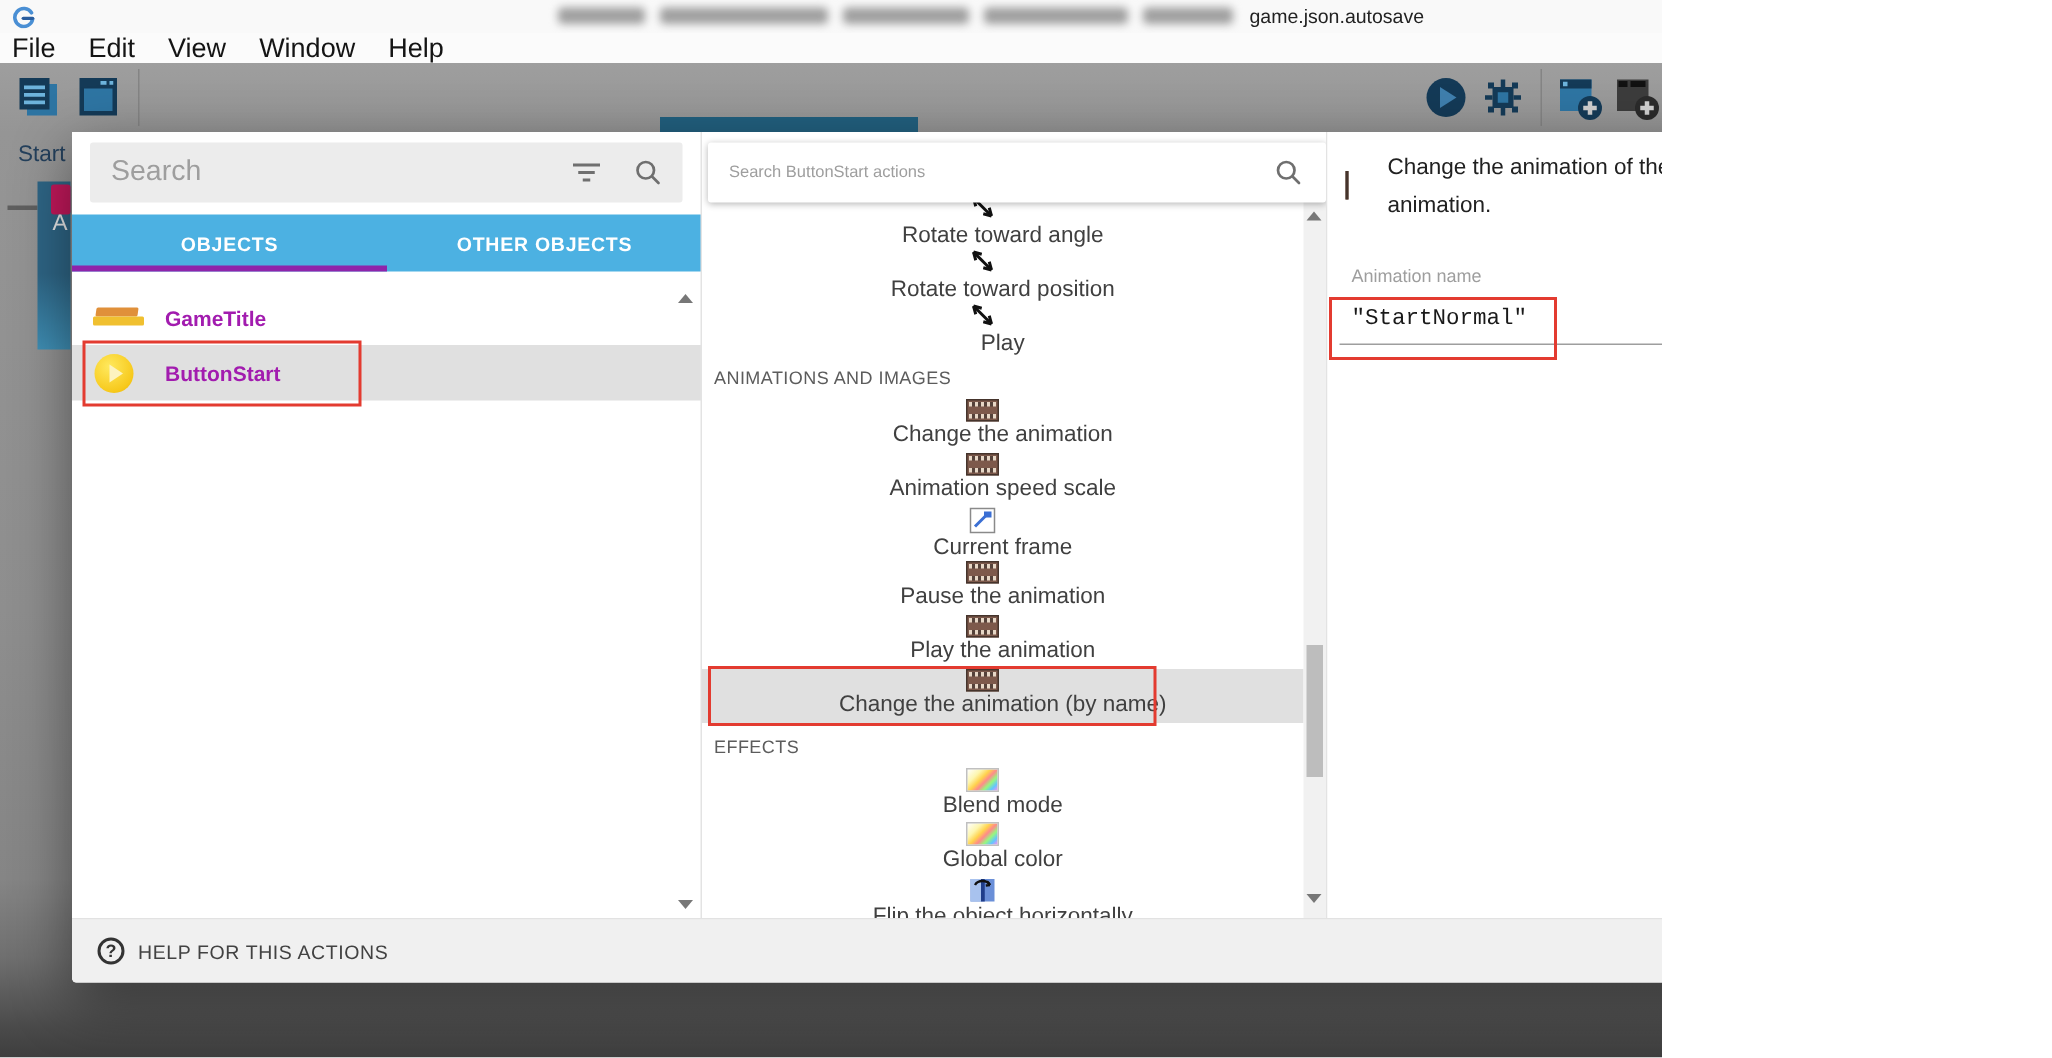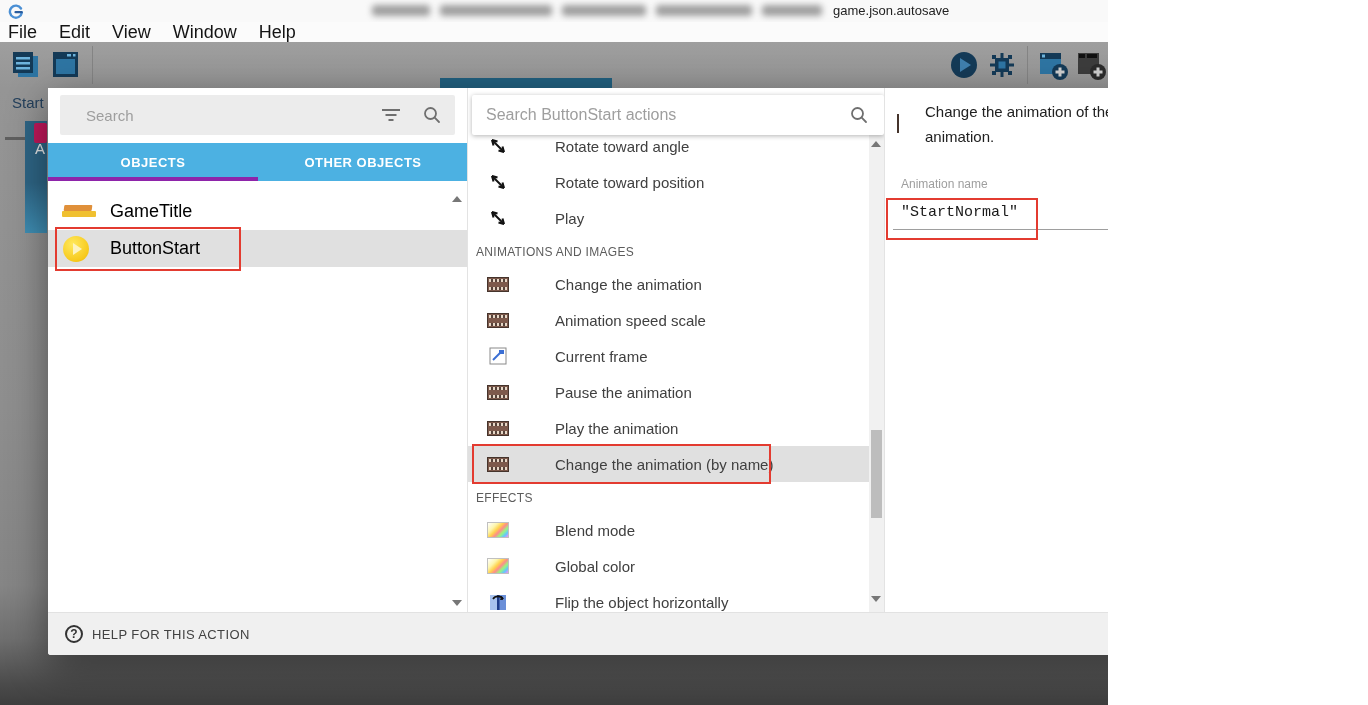--- a/index.html
+++ b/index.html
@@ -47,60 +47,60 @@
 
   
   .dialog{position:absolute;left:48px;top:88px;width:1272px;height:567px;background:#fff;
           border-radius:3px;box-shadow:0 12px 40px rgba(0,0,0,.45);z-index:10;}
   .redbox{position:absolute;border:2px solid #e33b30;z-index:30;pointer-events:none;}
 
   
   .lpanel{position:absolute;left:0;top:0;width:420px;height:524px;background:#fff;}
   .lsearch{position:absolute;left:12px;top:7px;width:395px;height:40px;background:#ececec;border-radius:2px;
            display:flex;align-items:center;}
-  .lsearch input{flex:1;border:none;outline:none;background:transparent;font-size:15px;color:#333;
-           padding:0 26px;font-family:"Liberation Sans",sans-serif;}
+  .lsearch input{flex:1;border:none;outline:none;background:transparent;font-size:19px;color:#333;
+           padding:0 14px;font-family:"Liberation Sans",sans-serif;}
   .lsearch input::placeholder,.msearch input::placeholder{color:#9e9e9e;opacity:1;}
   .filter-icon{width:20px;height:14px;margin-right:22px;position:relative;}
   .filter-icon i{position:absolute;left:50%;transform:translateX(-50%);height:2px;background:#6f6f6f;display:block;}
   .filter-icon i:nth-child(1){top:1px;width:18px;}
   .filter-icon i:nth-child(2){top:6px;width:11px;}
   .filter-icon i:nth-child(3){top:11px;width:5px;}
   .mag{width:18px;height:18px;}
   .lsearch .mag{margin-right:14px;}
   .tabs{position:absolute;left:0;top:55px;width:420px;height:38px;background:#4cb1e2;display:flex;}
   .tab{flex:1;display:flex;align-items:center;justify-content:center;color:#fff;font-size:13px;
        font-weight:bold;letter-spacing:.5px;position:relative;}
   .tab-underline{position:absolute;left:0;bottom:0;width:210px;height:4px;background:#8e24aa;}
   .obj-row{position:absolute;left:0;width:420px;height:37px;display:flex;align-items:center;}
   .obj-row.sel{background:#e0e0e0;text-align:center;}
   .obj-icon{width:28px;margin:0 20px 0 14px;display:flex;align-items:center;justify-content:center;}
-  .obj-label{font-size:18px;color:#000000;}
+  .obj-label{font-size:14px;color:#a21caf;font-weight:bold;}
   .gametitle-thumb{width:34px;height:13px;position:relative;}
   .gametitle-thumb i{position:absolute;display:block;border-radius:1px;}
   .gametitle-thumb i:nth-child(1){left:2px;top:0;width:28px;height:6px;background:#e0903a;transform:skewX(-8deg);}
   .gametitle-thumb i:nth-child(2){left:0;top:6px;width:34px;height:6px;background:#f0c030;}
   .btnstart-thumb{width:26px;height:26px;border-radius:50%;
       background:radial-gradient(circle at 38% 32%,#ffe95e,#f7c91c 70%,#e8b200);
       display:flex;align-items:center;justify-content:center;}
   .btnstart-thumb i{width:0;height:0;border-left:9px solid #fdf3c0;border-top:6px solid transparent;
       border-bottom:6px solid transparent;margin-left:3px;}
   .scroll-arrow{width:0;height:0;border-left:5px solid transparent;border-right:5px solid transparent;position:absolute;}
   .up{border-bottom:6px solid #777;}
   .down{border-top:6px solid #777;}
 
   
   .vdiv{position:absolute;top:0;width:1px;height:524px;background:#e3e3e3;}
   .mpanel{position:absolute;left:420px;top:0;width:416px;height:524px;background:#fff;overflow:hidden;}
   .msearch{position:absolute;left:4px;top:7px;width:412px;height:40px;background:#fff;border-radius:2px;
            box-shadow:0 1px 5px rgba(0,0,0,.3);display:flex;align-items:center;z-index:5;}
-  .msearch input{flex:1;border:none;outline:none;background:transparent;font-size:16px;color:#333;
+  .msearch input{flex:1;border:none;outline:none;background:transparent;font-size:11px;color:#333;
            padding:0 14px;font-family:"Liberation Sans",sans-serif;}
   .msearch .mag{margin-right:16px;}
-  .arow{position:absolute;left:0;width:401px;height:36px;display:flex;align-items:center;}
+  .arow{position:absolute;left:0;width:401px;height:36px;display:flex;align-items:center;flex-direction:column;}
   .arow.sel{background:#e0e0e0;}
   .aicon{width:24px;margin:0 45px 0 18px;display:flex;align-items:center;justify-content:center;}
   .albl{font-size:15px;color:#404040;white-space:nowrap;}
   .ahdr{position:absolute;left:8px;width:390px;height:28px;display:flex;align-items:center;
         font-size:12px;color:#5c5c5c;letter-spacing:.3px;}
   .icon-film{width:22px;height:15px;background:#7d594b;border:1px solid #45342c;position:relative;box-sizing:border-box;}
   .icon-film:before,.icon-film:after{content:"";position:absolute;left:1px;right:1px;height:3px;
         background:repeating-linear-gradient(90deg,#e7d7c6 0 2px,#55423a 2px 4px);}
   .icon-film:before{top:1px;}
   .icon-film:after{bottom:1px;}
@@ -465,21 +465,21 @@
       <input class="fld-input" type="text" value="&quot;StartNormal&quot;" style="">
       <button class="sigma-btn">
         <span class="sg">Σ</span>
         <span class="ab">"ABC"</span>
       </button>
     </div>
 
     <div class="footer">
       <div class="help-wrap">
         <span class="help-icon">?</span>
-        <span class="help-label">HELP FOR THIS ACTION</span>
+        <span class="help-label">HELP FOR THIS ACTIONS</span>
       </div>
       <div class="foot-spacer"></div>
       <button class="foot-btn btn-cancel">CANCEL</button>
       <button class="foot-btn btn-ok">OK</button>
     </div>
 
     <div class="redbox" style="left:7px;top:139px;width:182px;height:40px"></div>
     <div class="redbox" style="left:424px;top:356px;width:295px;height:36px"></div>
     <div class="redbox" style="left:838px;top:110px;width:148px;height:38px"></div>
     <div class="redbox" style="left:1207px;top:527px;width:53px;height:33px"></div>

